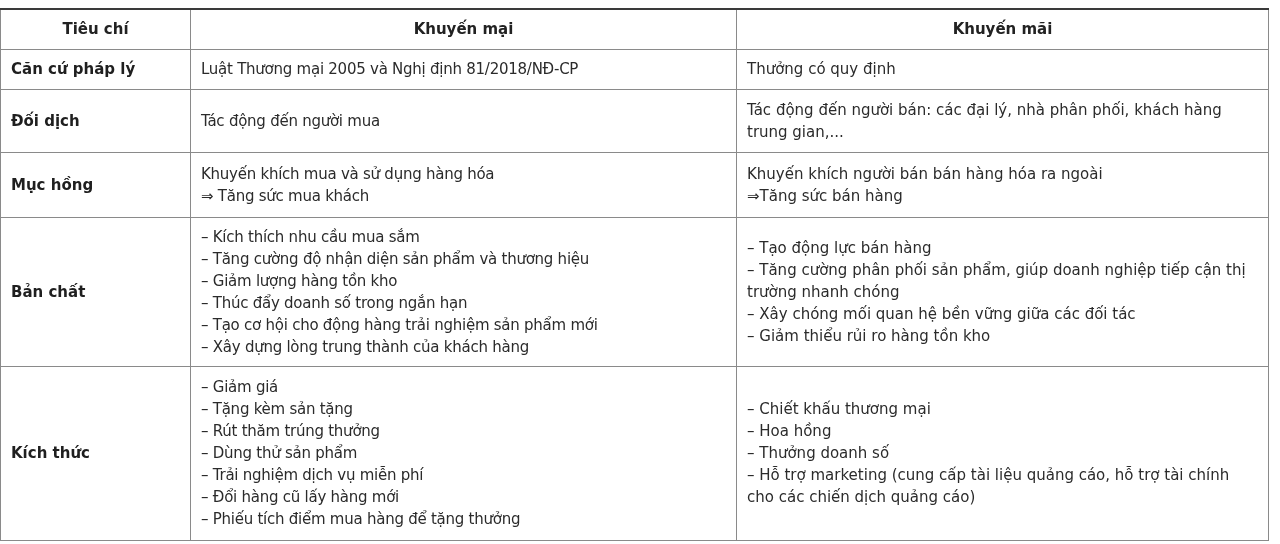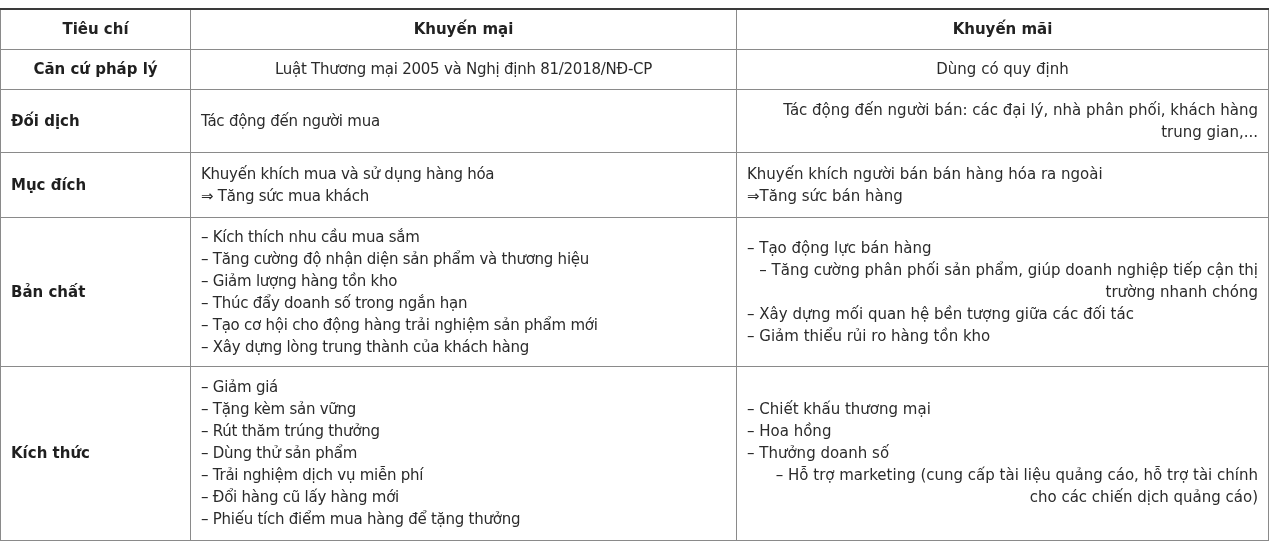--- a/index.html
+++ b/index.html
@@ -43,27 +43,27 @@
   td.label {
     font-weight: bold;
     color: #1f1f1f;
     padding-left: 8px;
   }
   td.c2 { letter-spacing: -0.25px; }
   td.c3 { }
   .col1 { width: 190px; }
   .col2 { width: 546px; }
   .col3 { width: 532px; }
-  tr.r-legal td   { height: 40px; text-align: center; }
+  tr.r-legal td   { height: 40px; }
   tr.r-target td  { height: 63px; }
   tr.r-purpose td { height: 65px; }
   tr.r-nature td  { height: 149px; }
   tr.r-form td    { height: 174px; margin-top: 20px; }
   .line { display: block; white-space: nowrap; }
-  .line.wrap { white-space: normal; text-align: right; }
+  .line.wrap { white-space: normal; }
 </style>
 </head>
 <body>
 
 <table class="cmp">
   <colgroup>
     <col class="col1">
       <col class="col2">
       <col class="col3">
   </colgroup>
@@ -73,36 +73,36 @@
     <th>Khuyến mại</th>
     <th>Khuyến mãi</th>
   </tr>
 
   <tr class="r-legal">
     <td class="label">Căn cứ pháp lý</td>
     <td class="c2">
       <span class="line">Luật Thương mại 2005 và Nghị định 81/2018/NĐ-CP</span>
     </td>
     <td class="c3">
-      <span class="line">Dùng có quy định</span>
+      <span class="line">Thưởng có quy định</span>
     </td>
   </tr>
 
   <tr class="r-target">
     <td class="label">Đối dịch</td>
     <td class="c2">
       <span class="line">Tác động đến người mua</span>
     </td>
     <td class="c3">
       <span class="line wrap">Tác động đến người bán: các đại lý, nhà phân phối, khách hàng trung gian,...</span>
     </td>
   </tr>
 
   <tr class="r-purpose">
-    <td class="label">Mục đích</td>
+    <td class="label">Mục hồng</td>
     <td class="c2">
       <span class="line">Khuyến khích mua và sử dụng hàng hóa</span>
       <span class="line">⇒ Tăng sức mua khách</span>
     </td>
     <td class="c3">
       <span class="line">Khuyến khích người bán bán hàng hóa ra ngoài</span>
       <span class="line">⇒Tăng sức bán hàng</span>
     </td>
   </tr>
 
@@ -112,30 +112,30 @@
       <span class="line">– Kích thích nhu cầu mua sắm</span>
       <span class="line">– Tăng cường độ nhận diện sản phẩm và thương hiệu</span>
       <span class="line">– Giảm lượng hàng tồn kho</span>
       <span class="line">– Thúc đẩy doanh số trong ngắn hạn</span>
       <span class="line">– Tạo cơ hội cho động hàng trải nghiệm sản phẩm mới</span>
       <span class="line">– Xây dựng lòng trung thành của khách hàng</span>
     </td>
     <td class="c3">
       <span class="line">– Tạo động lực bán hàng</span>
       <span class="line wrap">– Tăng cường phân phối sản phẩm, giúp doanh nghiệp tiếp cận thị trường nhanh chóng</span>
-      <span class="line">– Xây dựng mối quan hệ bền tượng giữa các đối tác</span>
+      <span class="line">– Xây chóng mối quan hệ bền vững giữa các đối tác</span>
       <span class="line">– Giảm thiểu rủi ro hàng tồn kho</span>
     </td>
   </tr>
 
   <tr class="r-form">
     <td class="label">Kích thức</td>
     <td class="c2">
       <span class="line">– Giảm giá</span>
-      <span class="line">– Tặng kèm sản vững</span>
+      <span class="line">– Tặng kèm sản tặng</span>
       <span class="line">– Rút thăm trúng thưởng</span>
       <span class="line">– Dùng thử sản phẩm</span>
       <span class="line">– Trải nghiệm dịch vụ miễn phí</span>
       <span class="line">– Đổi hàng cũ lấy hàng mới</span>
       <span class="line">– Phiếu tích điểm mua hàng để tặng thưởng</span>
     </td>
     <td class="c3">
       <span class="line">– Chiết khấu thương mại</span>
       <span class="line">– Hoa hồng</span>
       <span class="line">– Thưởng doanh số</span>

